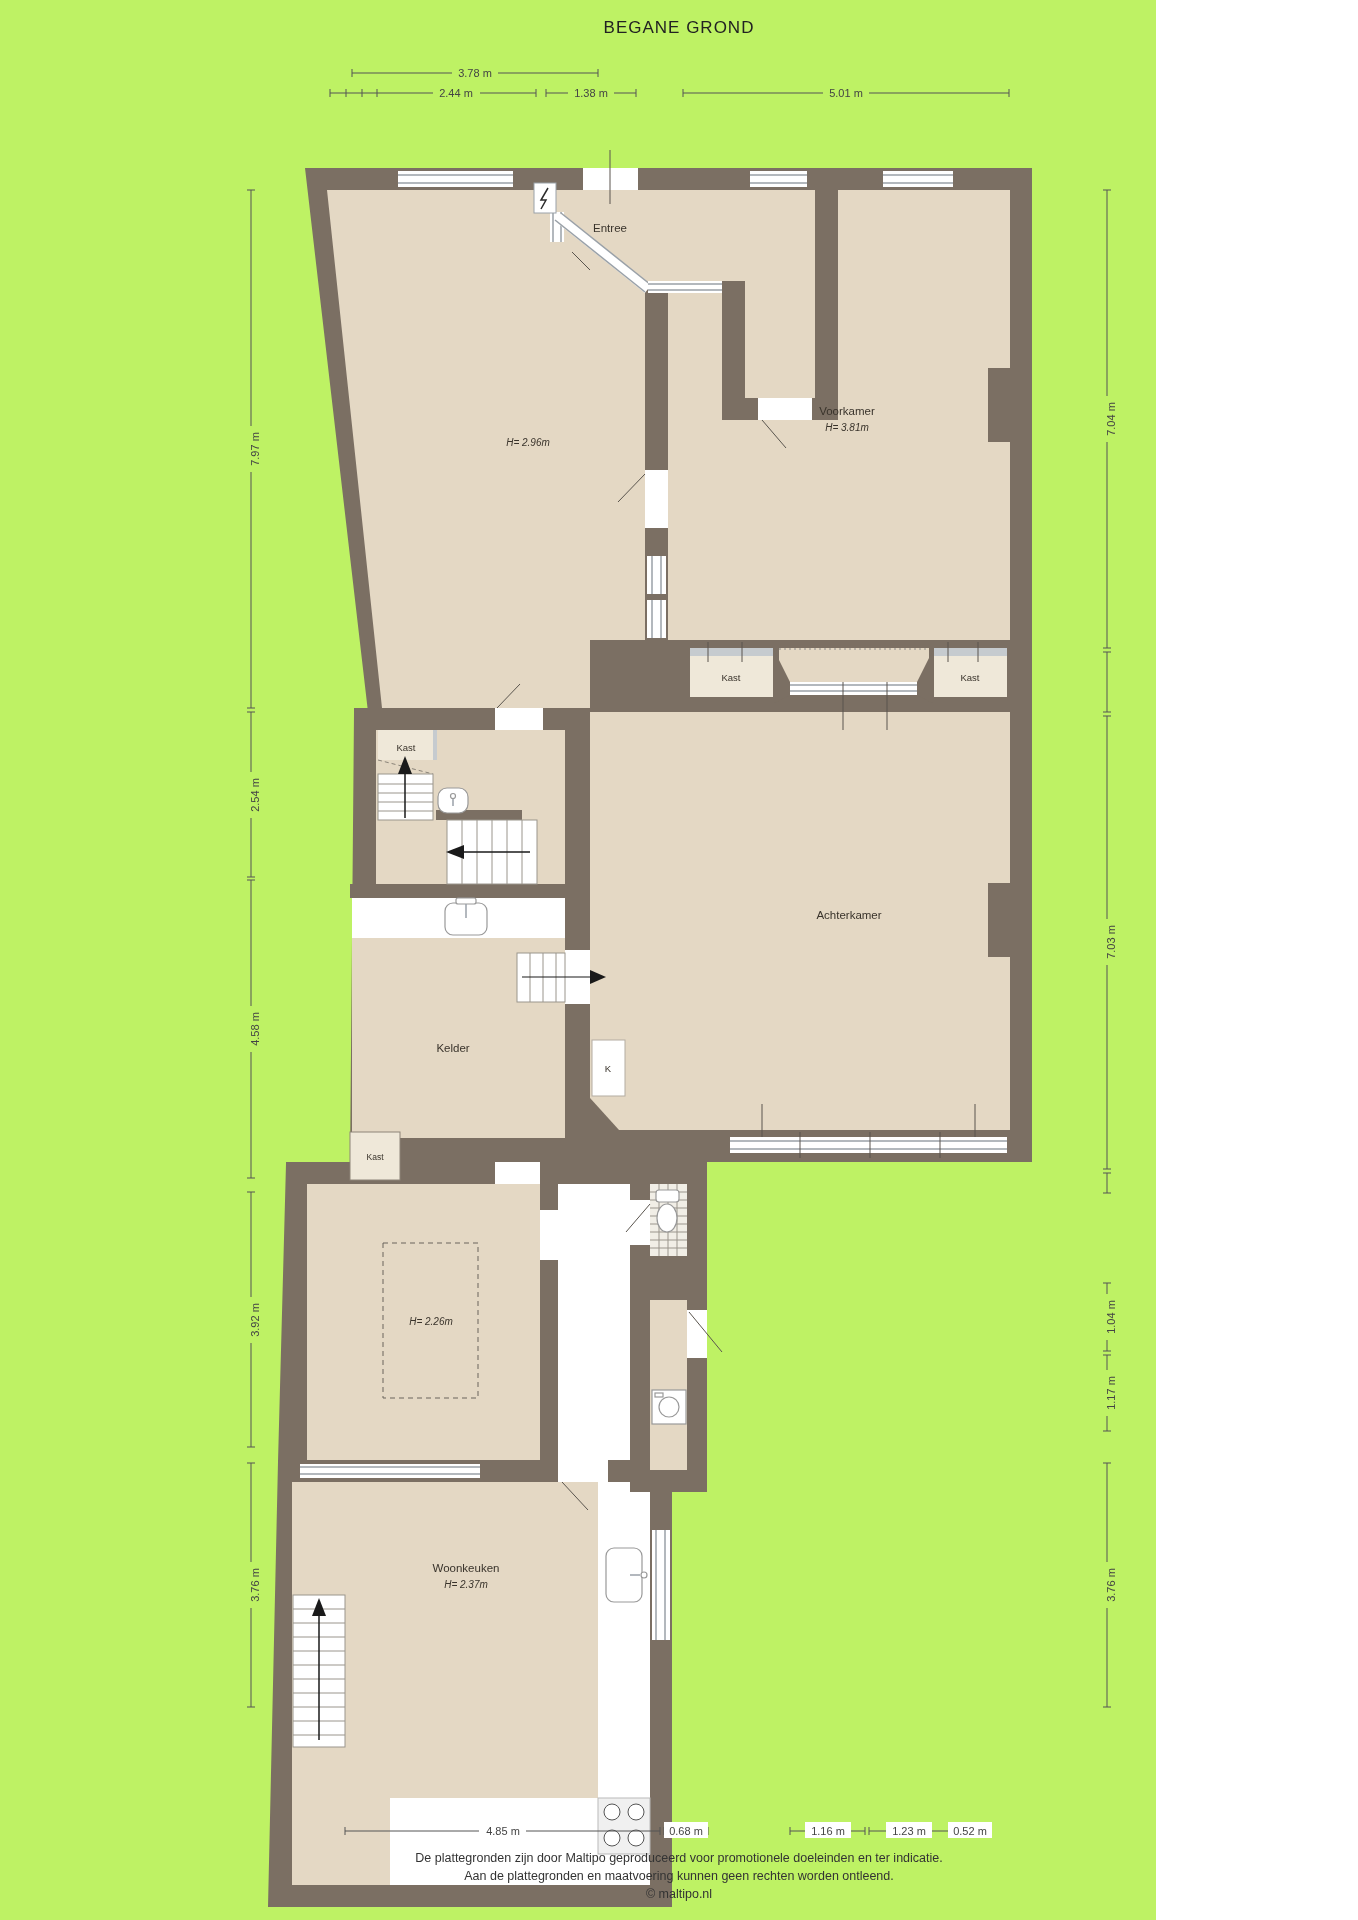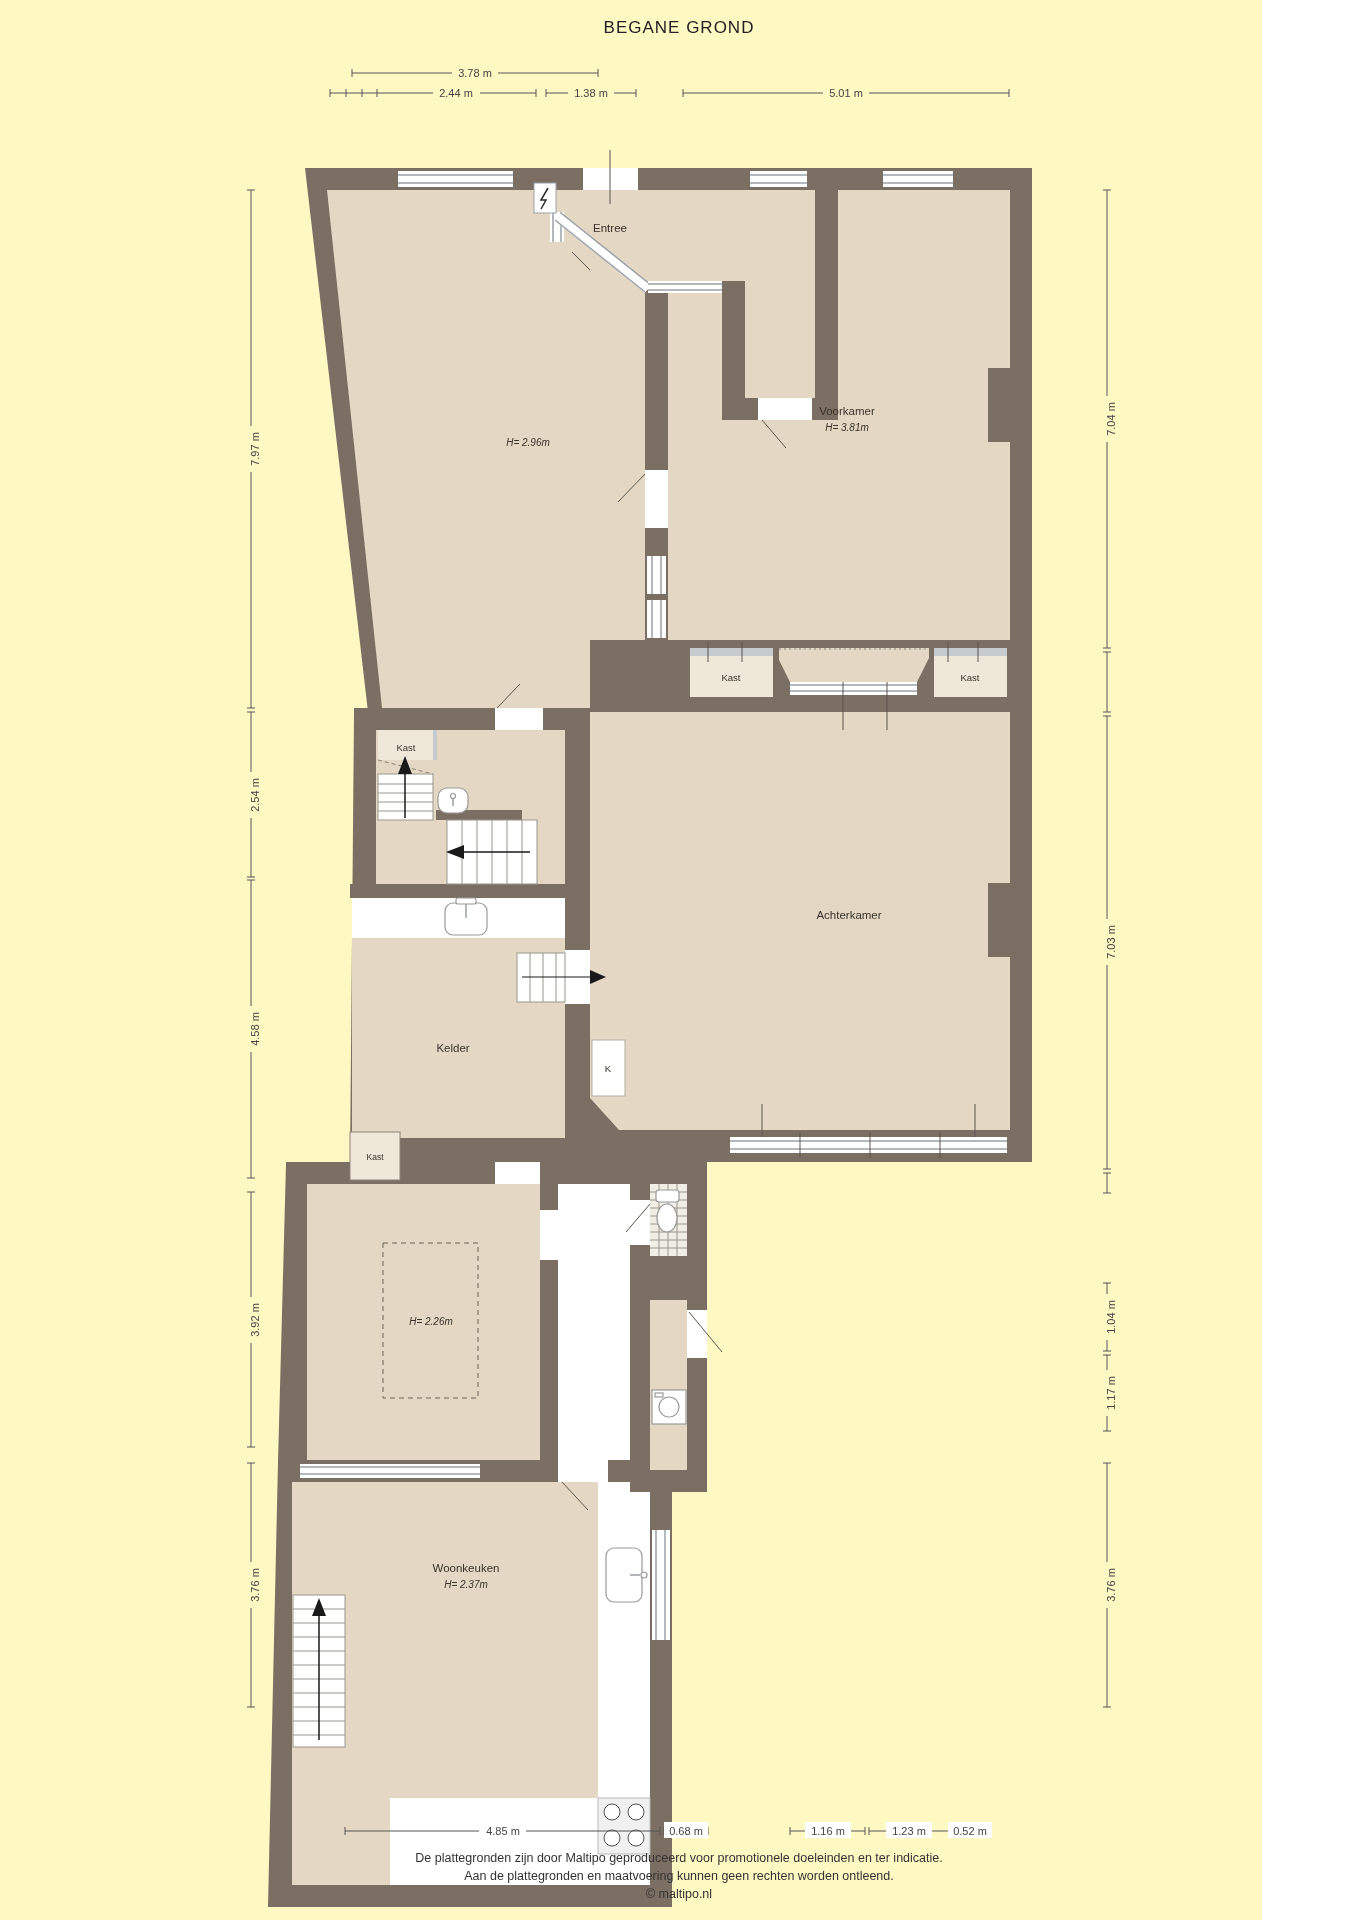--- a/index.html
+++ b/index.html
@@ -1,16 +1,16 @@
 <!DOCTYPE html>
 <html><head>
 <meta charset="utf-8">
 <style>
   html,body{margin:0;padding:0;background:#ffffff;}
-  .page{position:relative;width:1262px;height:1920px;background:#fef9c3;overflow:hidden;}
+  .page{position:relative;width:1156px;height:1920px;background:#bef264;overflow:hidden;}
   svg{display:block;}
   svg text{font-family:"Liberation Sans",sans-serif;fill:#39332b;}
   .title{font-size:17px;letter-spacing:1px;fill:#222;}
   .rlabel{font-size:11.5px;}
   .rsub{font-size:10px;font-style:italic;}
   .small{font-size:9.5px;}
   .tiny{font-size:8.5px;}
   .dimt{font-size:11px;fill:#444;}
   .footer{font-size:12.5px;fill:#333;}
   .wall{fill:#7b6f63;}

